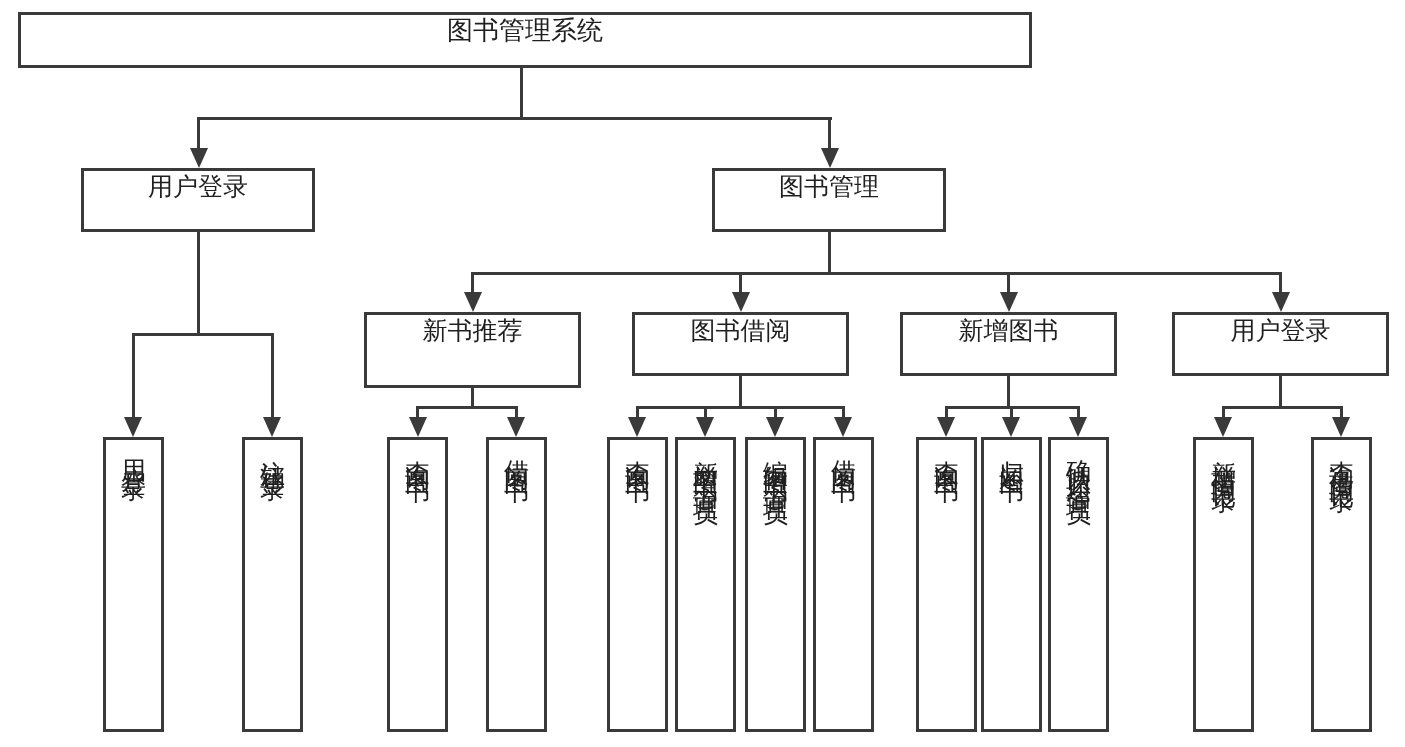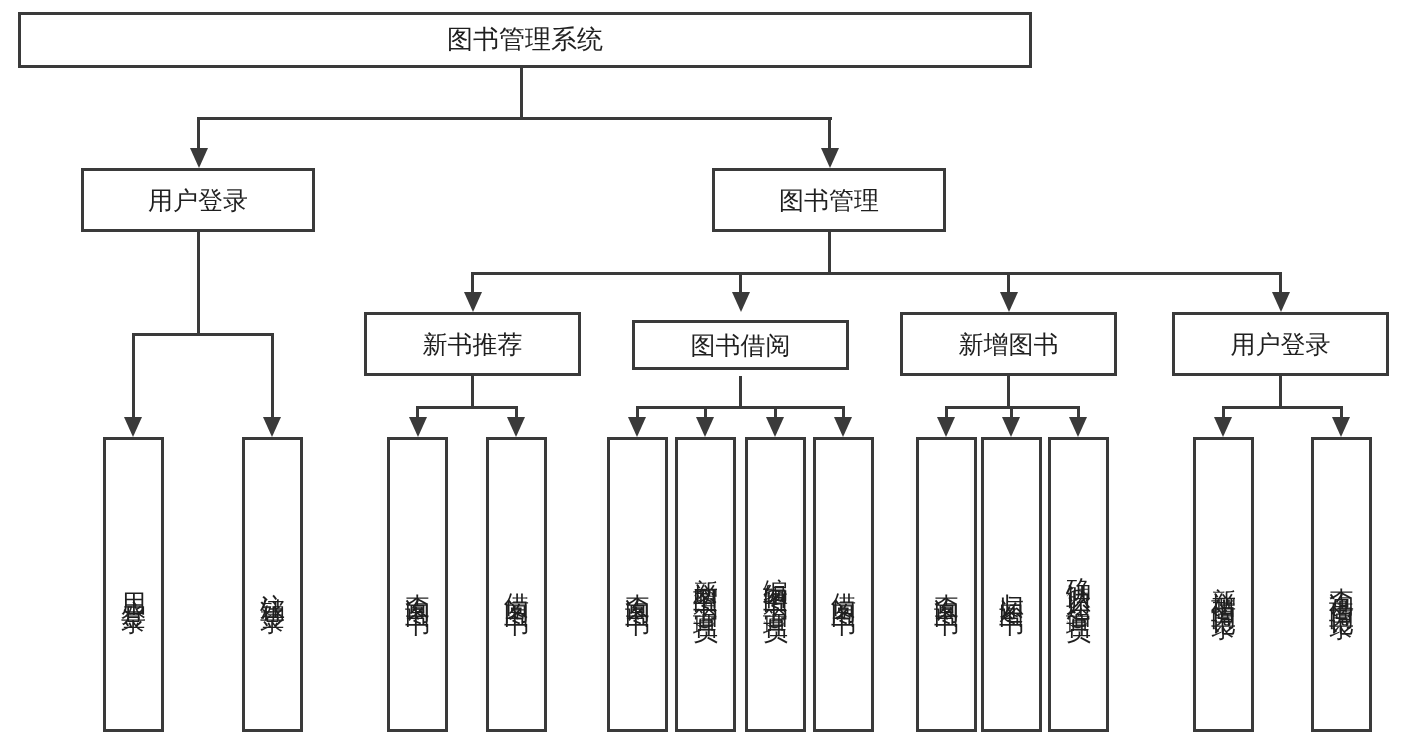--- a/index.html
+++ b/index.html
@@ -3,21 +3,21 @@
 <meta charset="utf-8">
 <style>
   html,body{margin:0;padding:0;background:#ffffff;}
   .canvas{
     position:relative;width:1405px;height:747px;background:#ffffff;
     font-family:"Liberation Sans","DejaVu Sans",sans-serif;overflow:hidden;
   }
   .box{
     position:absolute;box-sizing:border-box;background:#ffffff;
     border:3px solid var(--line,#3a3a3a);
-    display:flex;align-items:center;justify-content:center;
+    display:flex;justify-content:center;
     color:var(--text,#1f1f1f);font-size:26px;line-height:1.2;
     z-index:2;
   }
   .box.lv{font-size:25px;}
   .leaf .vtext{
     writing-mode:vertical-rl;text-orientation:mixed;
     font-size:25px;letter-spacing:6px;line-height:1.15;
     white-space:nowrap;
   }
   .hline,.vline{position:absolute;background:var(--line,#3a3a3a);z-index:1;}
@@ -41,24 +41,24 @@
     <span>图书管理系统</span>
   </div>
 
   <div class="box lv" style="left:81px;top:168px;width:234px;height:64px">
     <span>用户登录</span>
   </div>
   <div class="box lv" style="left:712px;top:168px;width:234px;height:64px">
     <span>图书管理</span>
   </div>
 
-  <div class="box lv" style="left:364px;top:312px;width:217px;height:64px">
+  <div class="box lv" style="left:364px;top:312px;width:217px;height:76px">
     <span>新书推荐</span>
   </div>
-  <div class="box lv" style="left:632px;top:320px;width:217px;height:50px">
+  <div class="box lv" style="left:632px;top:312px;width:217px;height:64px">
     <span>图书借阅</span>
   </div>
   <div class="box lv" style="left:900px;top:312px;width:217px;height:64px">
     <span>新增图书</span>
   </div>
   <div class="box lv" style="left:1172px;top:312px;width:217px;height:64px">
     <span>用户登录</span>
   </div>
 
   <div class="box leaf" style="left:103px;top:437px;width:61px;height:295px">

